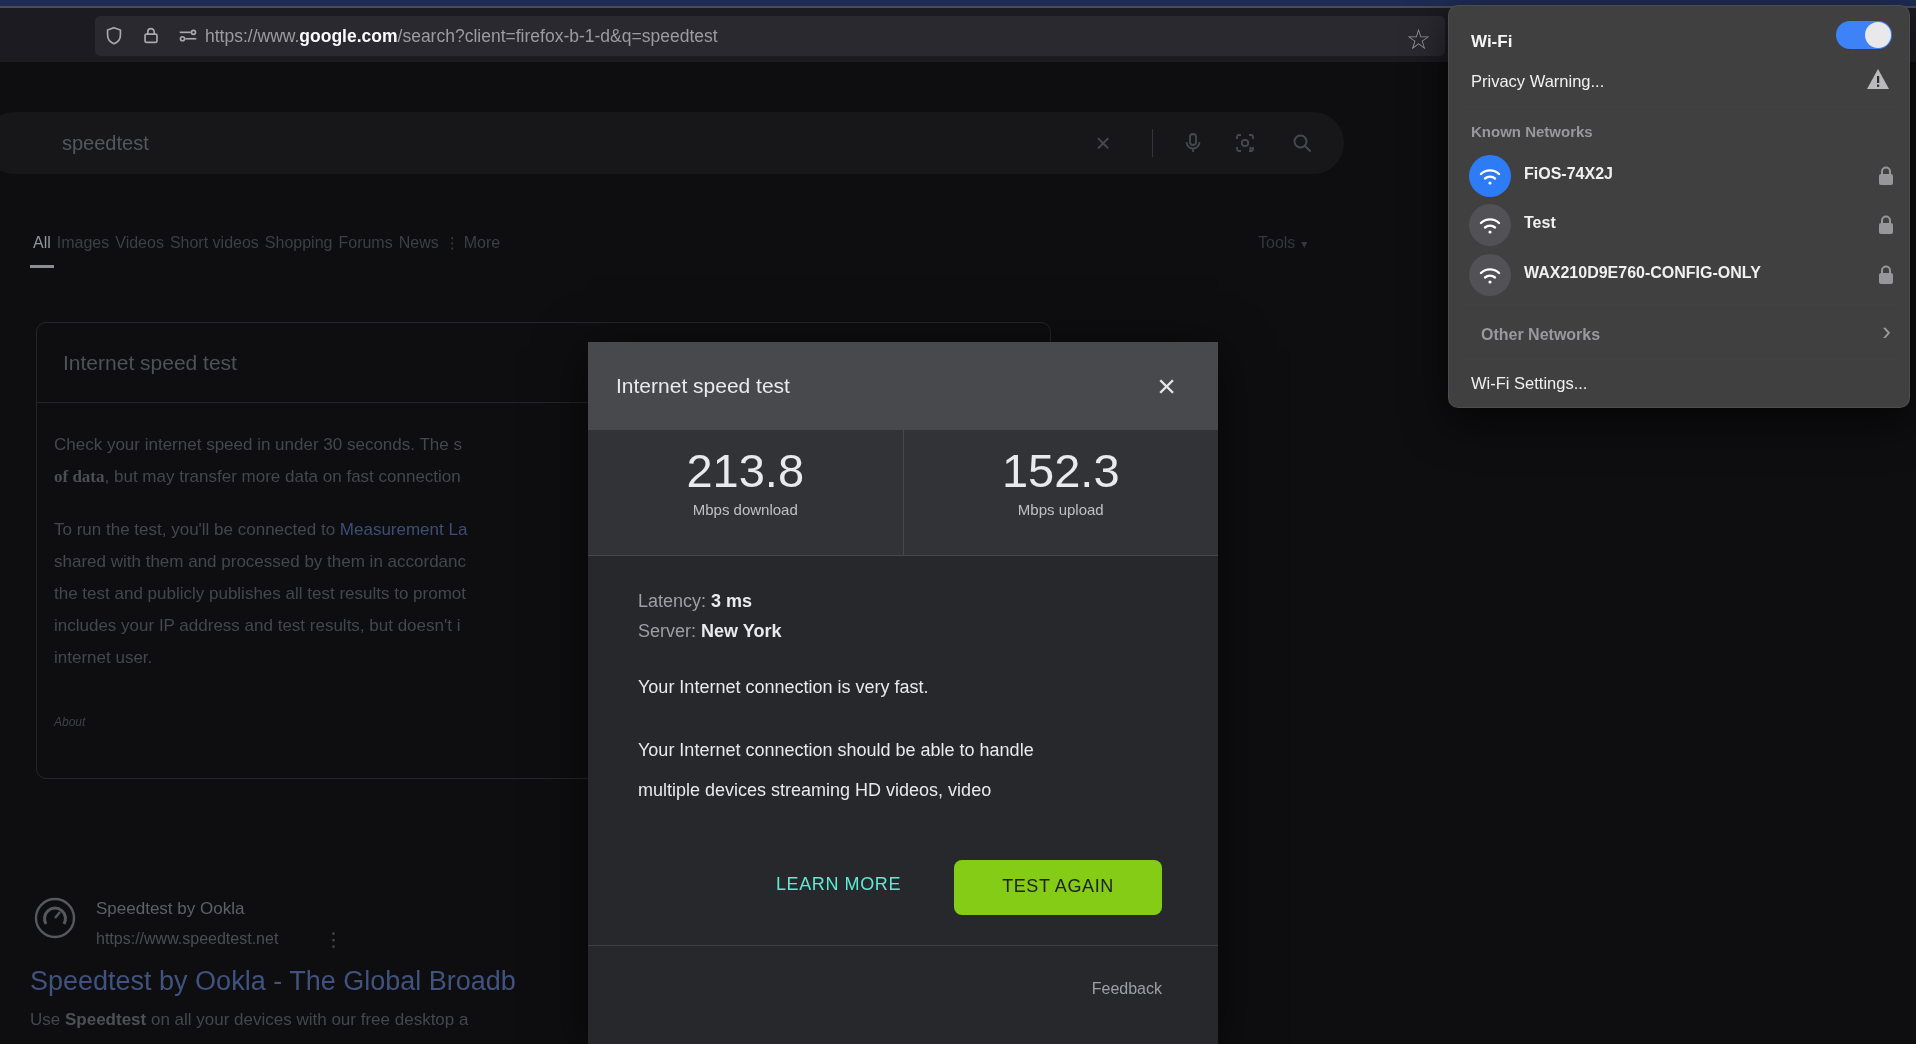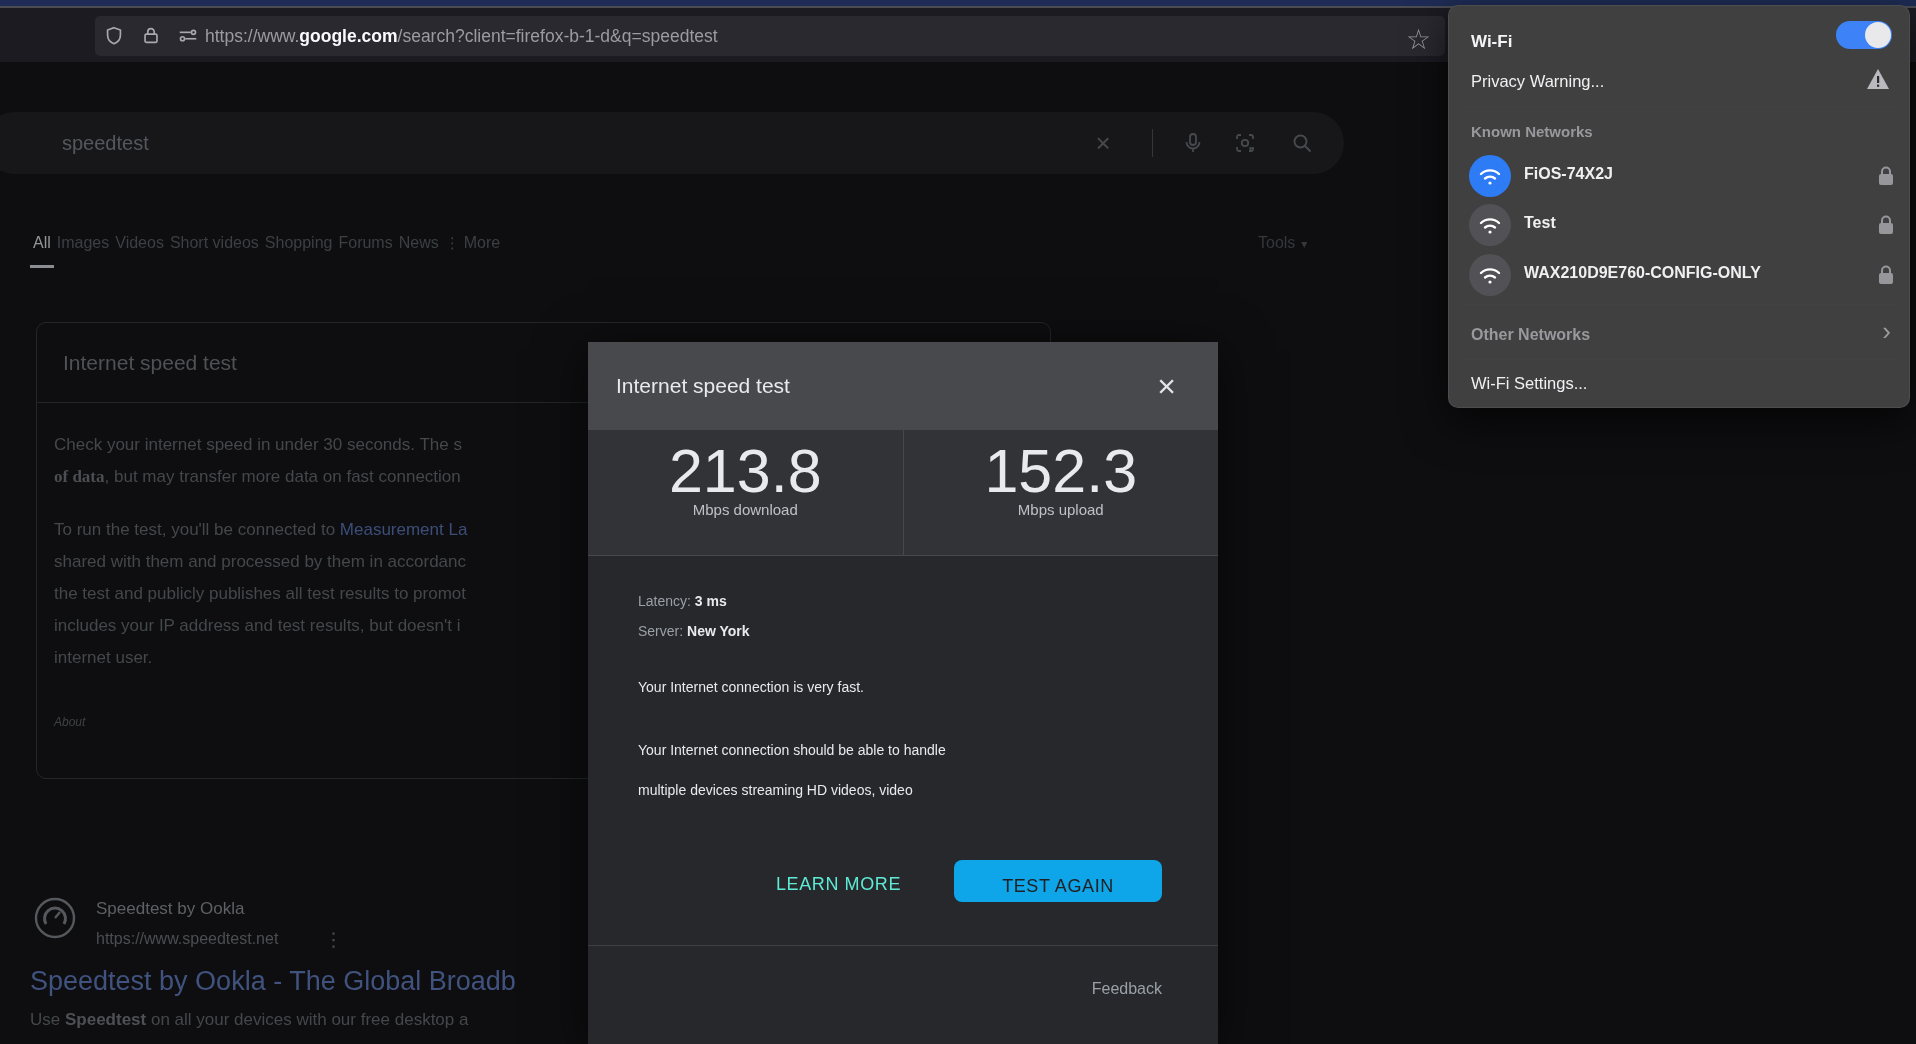--- a/index.html
+++ b/index.html
@@ -54,30 +54,30 @@
   .snippet-bold { font-weight:bold; color:#4d5054; }
 
   
   .modal { position:absolute; left:588px; top:342px; width:630px; height:702px; background:#26282c; box-shadow:0 8px 48px rgba(0,0,0,.6); }
   .modal-header { display:flex; align-items:center; height:88px; background:#47494d; padding:0 28px; }
   .modal-title  { flex:1; font-size:21px; color:#e8eaed; }
   .modal-close  { font-size:32px; color:#e3e5e8; line-height:30px; margin-right:14px; }
   .modal-stats  { display:flex; height:126px; background:#313337; border-bottom:1px solid #46484c; }
   .stat { flex:1; text-align:center; padding-top:12px; }
   .stat:first-child { border-right:1px solid #46484c; }
-  .stat-value { font-size:61px; line-height:58px; color:#e8eaed; }
+  .stat-value { font-size:47px; line-height:58px; color:#e8eaed; }
   .stat-label { font-size:15px; color:#bdc1c6; margin-top:1px; }
-  .modal-body { padding:30px 48px 0 50px; font-size:14px; }
+  .modal-body { padding:30px 48px 0 50px; font-size:18px; }
   .kv { line-height:30px; }
   .kv .k { color:#9aa0a6; }
   .kv .v { color:#e8eaed; font-weight:bold; }
   .summary { margin-top:26px; line-height:30px; color:#e8eaed; }
   .desc { margin-top:28px; line-height:40px; color:#e8eaed; }
   .learn-more { position:absolute; left:188px; top:532px; font-size:18px; letter-spacing:.6px; color:#5eead4; }
-  .test-again { position:absolute; left:366px; top:518px; width:208px; height:42px; border-radius:8px; background:#0ea5e9; color:#202124; font-size:18px; letter-spacing:.6px; text-align:center; line-height:53px; }
+  .test-again { position:absolute; left:366px; top:518px; width:208px; height:55px; border-radius:8px; background:#84cc16; color:#202124; font-size:18px; letter-spacing:.6px; text-align:center; line-height:53px; }
   .modal-divider { position:absolute; left:0; top:603px; width:100%; height:1px; background:#3c3f43; }
   .feedback { position:absolute; right:56px; top:638px; font-size:16px; color:#9aa0a6; }
 
   
   .wifi-panel { position:absolute; left:1448px; top:5px; width:462px; height:403px; background:#404040; border:1px solid rgba(255,255,255,.07); border-radius:10px; box-shadow:0 14px 44px rgba(0,0,0,.65); }
   .wp-row-title { position:absolute; left:22px; top:26px; font-size:17px; font-weight:bold; color:#f5f5f7; }
   .toggle { position:absolute; right:17px; top:15px; width:56px; height:28px; border-radius:14px; background:#3d82f6; }
   .toggle .knob { position:absolute; right:1px; top:1px; width:26px; height:26px; border-radius:13px; background:#e9e9eb; }
   .wp-privacy { position:absolute; left:22px; top:66px; font-size:16.5px; color:#f0f0f2; }
   .warn-ic { position:absolute; right:19px; top:62px; width:24px; height:22px; }
@@ -85,21 +85,21 @@
   .div1 { top:100px; } .div2 { top:298px; } .div3 { top:353px; }
   .wp-section { position:absolute; left:22px; font-size:15px; font-weight:bold; color:#98989d; }
   .sec-known { top:117px; }
   .net-row { position:absolute; left:0; width:462px; height:50px; }
   .nr1 { top:145px; } .nr2 { top:194px;padding-left:24px; } .nr3 { top:244px; }
   .net-ic { position:absolute; left:20px; top:4px; width:42px; height:42px; border-radius:21px; background:#515156; }
   .net-ic.connected { background:#2d7cf6; }
   .net-ic svg { position:absolute; left:8px; top:11px; }
   .net-name { position:absolute; left:75px; top:14px; font-size:16px; font-weight:600; color:#f0f0f2; }
   .net-lock { position:absolute; right:17px; top:15px; width:16px; height:20px; }
-  .wp-other { position:absolute; left:22px; top:320px; font-size:16px; font-weight:bold; color:#98989d;text-align:right; }
+  .wp-other { position:absolute; left:32px; top:320px; font-size:16px; font-weight:bold; color:#98989d;text-align:right; }
   .wp-chevron { position:absolute; right:18px; top:310px; font-size:26px; color:#9b9ba0; }
   .wp-settings { position:absolute; left:22px; top:368px; font-size:16.5px; color:#f0f0f2; }
 
   svg { display:block; }
 </style>
 </head>
 <body>
 
 <div class="top-strip"></div>
 <div class="top-hair"></div>

